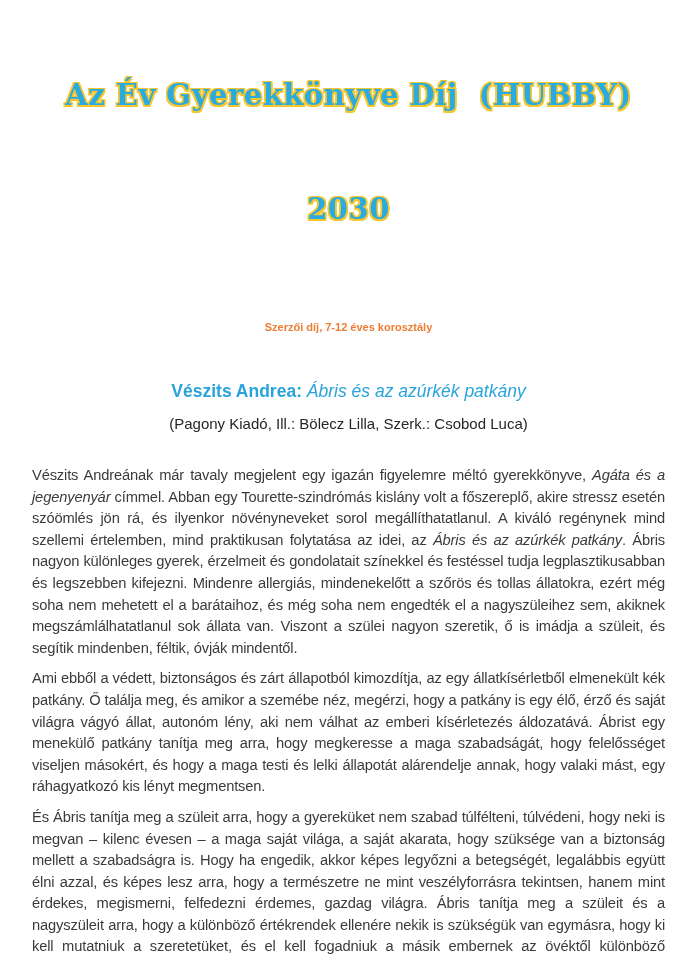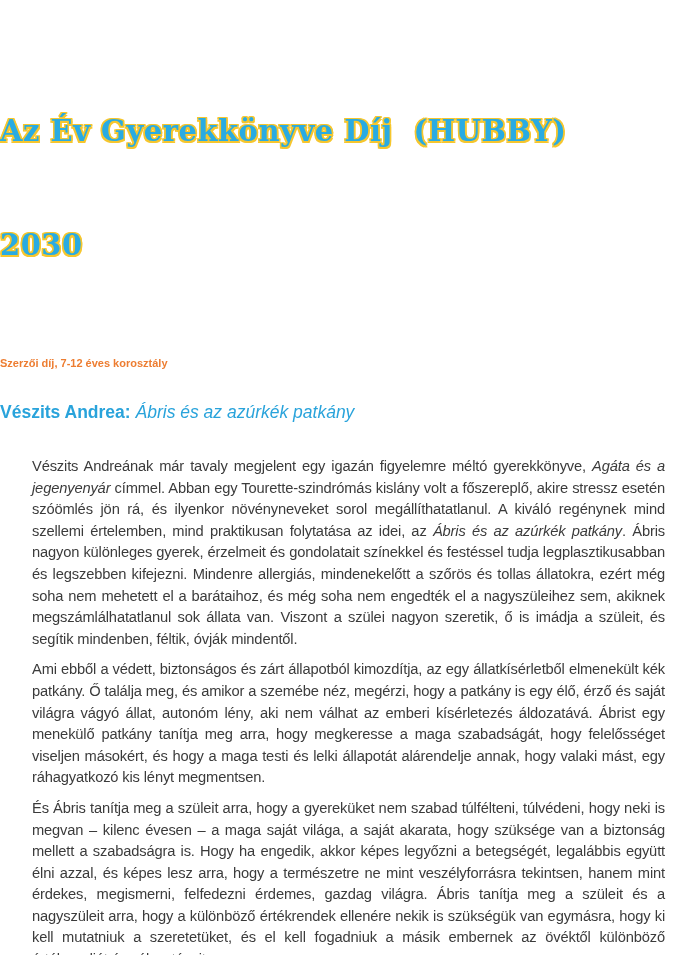--- a/index.html
+++ b/index.html
@@ -6,21 +6,21 @@
   html, body { background: #ffffff; }
   .page {
     position: relative;
     width: 697px;
     height: 955px;
     margin: 0 auto;
     background: #ffffff;
     font-family: "Liberation Sans", sans-serif;
     overflow: hidden;
   }
-  .doc-header { padding-top: 36px; }
+  .doc-header { text-align: center; }
   .doc-title {
     font-family: "DejaVu Serif", serif;
     font-weight: bold;
     font-size: 29px;
     line-height: 38px;
     letter-spacing: 0.5px;
     color: #29ABE2;
     white-space: pre-wrap;
     text-shadow:
       -1.5px -1.5px 0 #F6C62E,  1.5px -1.5px 0 #F6C62E,
@@ -28,21 +28,21 @@
       -1.5px  0      0 #F6C62E,  1.5px  0      0 #F6C62E,
        0     -1.5px  0 #F6C62E,  0      1.5px  0 #F6C62E;
   }
   .doc-subtitle {
     margin-top: 17px;
     font-size: 11px;
     font-weight: bold;
     color: #ED7D31;
   }
   .book-line {
-    margin-top: 33px;
+    margin-top: 48px;
     font-size: 17.5px;
     color: #29A3DB;
   }
   .book-line .author { font-weight: bold; }
   .book-line .title { font-style: italic; }
   .publisher-line {
     margin-top: 13px;
     font-size: 15px;
     color: #262626;
   }
@@ -65,20 +65,21 @@
 
   <header class="doc-header">
     <div class="doc-title">
       <div>Az Év Gyerekkönyve Díj  (HUBBY)</div>
       <div>2030</div>
     </div>
     <div class="doc-subtitle">Szerzői díj, 7-12 éves korosztály</div>
     <div class="book-line">
       <span class="author">Vészits Andrea: </span><span class="title">Ábris és az azúrkék patkány</span>
     </div>
+    <div class="publisher-line">(Pagony Kiadó, Ill.: Bölecz Lilla, Szerk.: Csobod Luca)</div>
   </header>
 
   <main class="doc-body">
 
   <p class="para"><span>Vészits Andreának már tavaly megjelent egy igazán figyelemre méltó gyerekkönyve, </span><span class="it">Agáta és a jegenyenyár</span><span> címmel. Abban egy Tourette-szindrómás kislány volt a főszereplő, akire stressz esetén szóömlés jön rá, és ilyenkor növényneveket sorol megállíthatatlanul. A kiváló regénynek mind szellemi értelemben, mind praktikusan folytatása az idei, az </span><span class="it">Ábris és az azúrkék patkány</span><span>. Ábris nagyon különleges gyerek, érzelmeit és gondolatait színekkel és festéssel tudja legplasztikusabban és legszebben kifejezni. Mindenre allergiás, mindenekelőtt a szőrös és tollas állatokra, ezért még soha nem mehetett el a barátaihoz, és még soha nem engedték el a nagyszüleihez sem, akiknek megszámlálhatatlanul sok állata van. Viszont a szülei nagyon szeretik, ő is imádja a szüleit, és segítik mindenben, féltik, óvják mindentől.</span></p>
       <p class="para"><span>Ami ebből a védett, biztonságos és zárt állapotból kimozdítja, az egy állatkísérletből elmenekült kék patkány. Ő találja meg, és amikor a szemébe néz, megérzi, hogy a patkány is egy élő, érző és saját világra vágyó állat, autonóm lény, aki nem válhat az emberi kísérletezés áldozatává. Ábrist egy menekülő patkány tanítja meg arra, hogy megkeresse a maga szabadságát, hogy felelősséget viseljen másokért, és hogy a maga testi és lelki állapotát alárendelje annak, hogy valaki mást, egy ráhagyatkozó kis lényt megmentsen.</span></p>
       <p class="para"><span>És Ábris tanítja meg a szüleit arra, hogy a gyereküket nem szabad túlfélteni, túlvédeni, hogy neki is megvan – kilenc évesen – a maga saját világa, a saját akarata, hogy szüksége van a biztonság mellett a szabadságra is. Hogy ha engedik, akkor képes legyőzni a betegségét, legalábbis együtt élni azzal, és képes lesz arra, hogy a természetre ne mint veszélyforrásra tekintsen, hanem mint érdekes, megismerni, felfedezni érdemes, gazdag világra. Ábris tanítja meg a szüleit és a nagyszüleit arra, hogy a különböző értékrendek ellenére nekik is szükségük van egymásra, hogy ki kell mutatniuk a szeretetüket, és el kell fogadniuk a másik embernek az övéktől különböző értékrendjét és választásait.</span></p>
     </main>
 
 </div>

